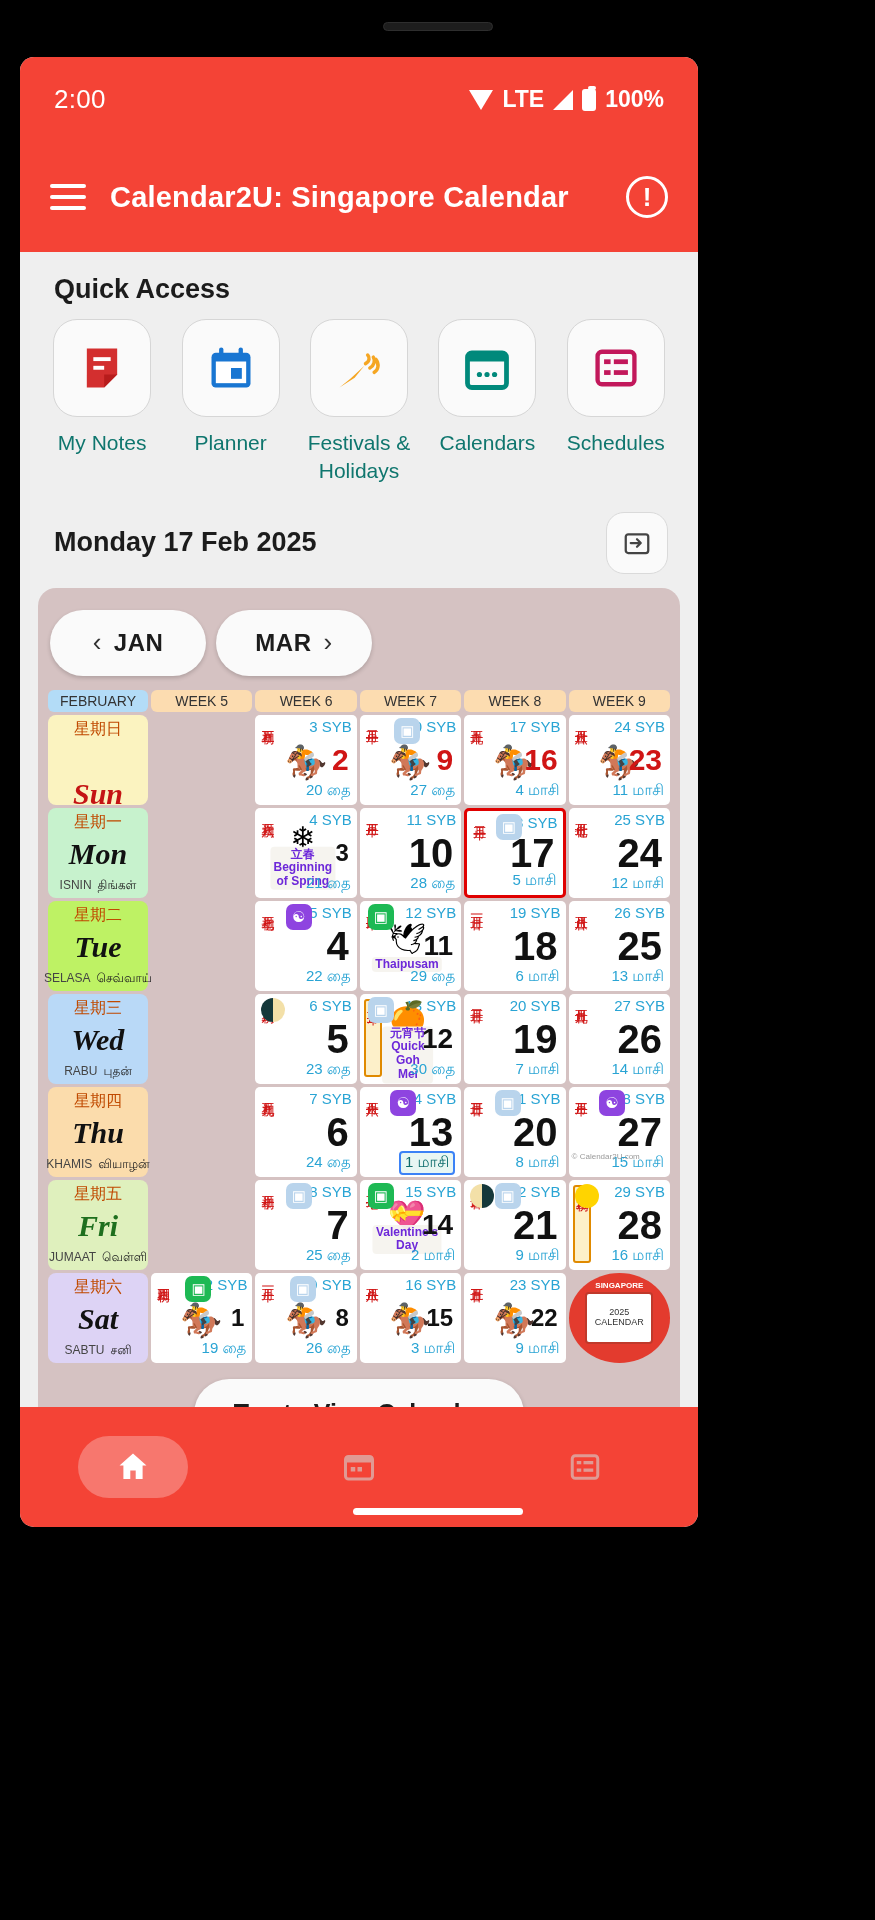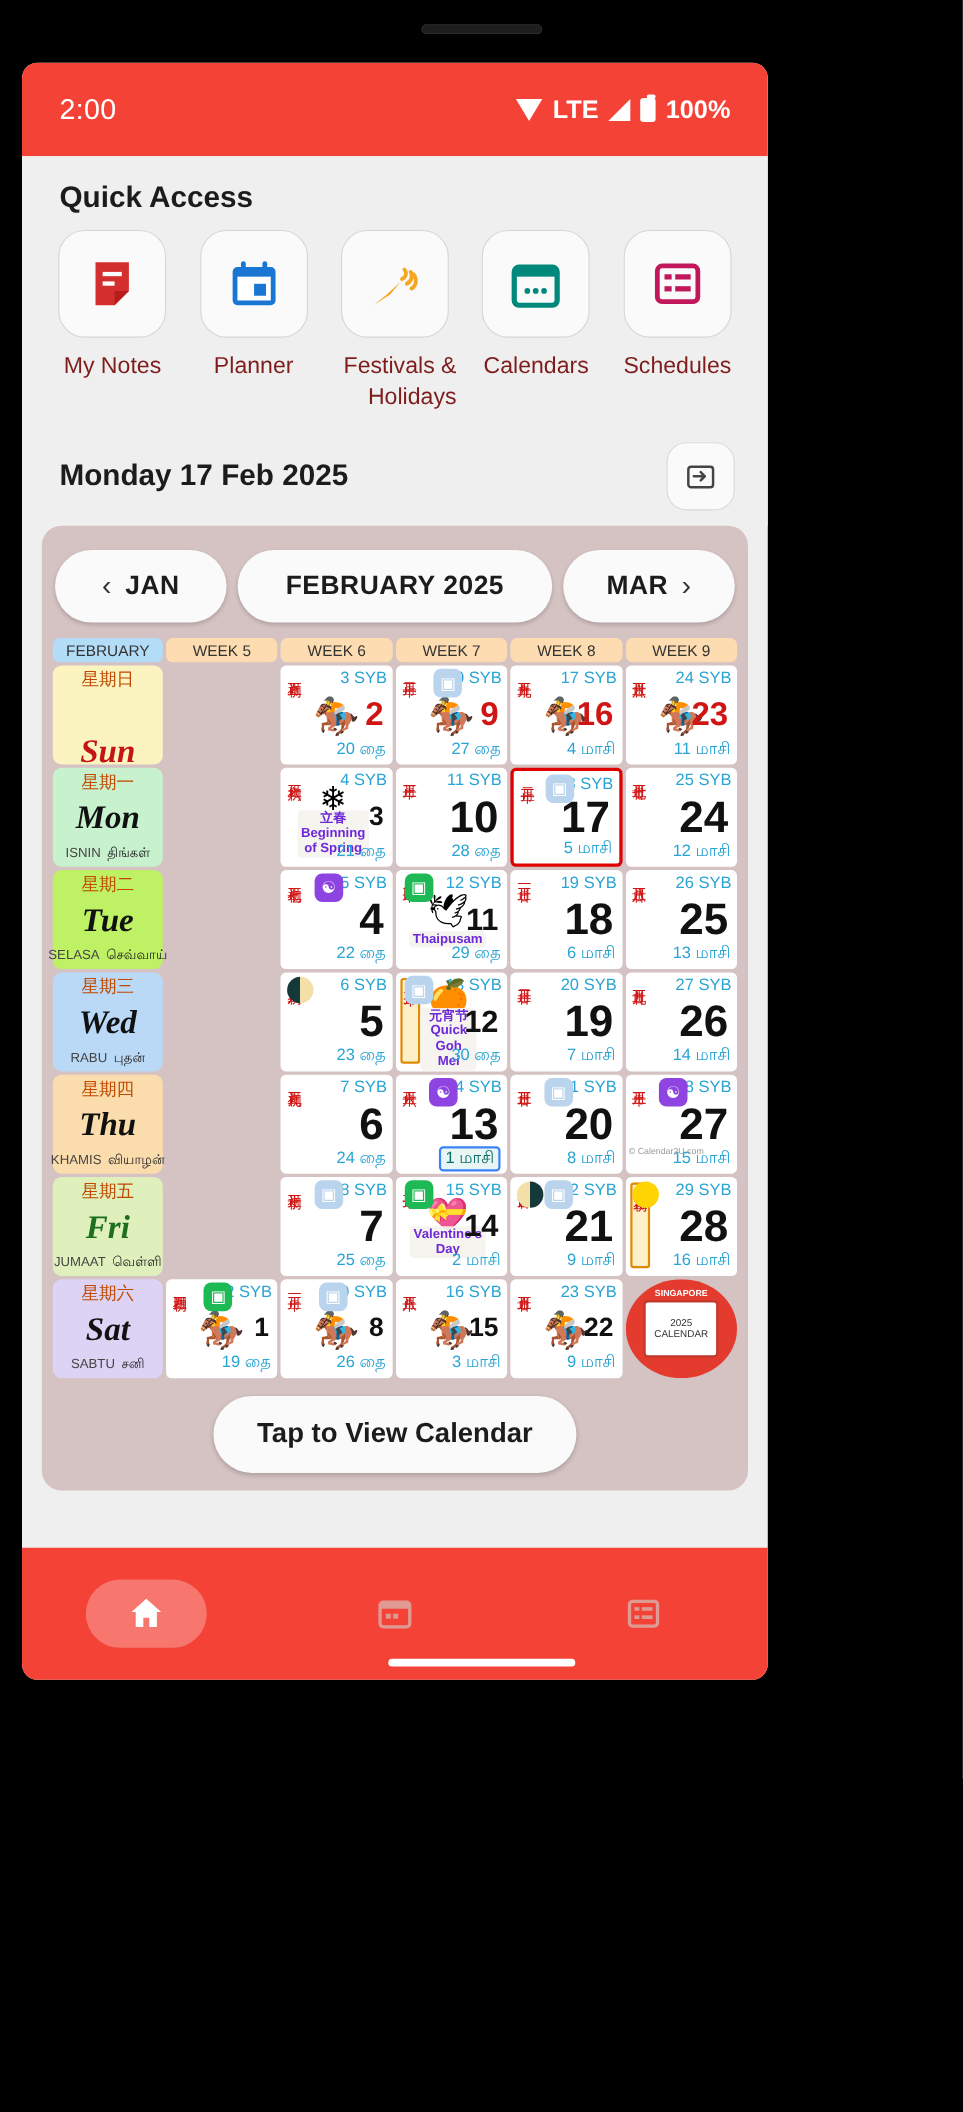--- a/index.html
+++ b/index.html
@@ -49,21 +49,21 @@
 
   
   .qa-wrap{ background:#efefef; padding:22px 0 0 0;}
   .qa-title{ font-size:27px; font-weight:700; color:#1c1c1c; padding:0 34px 14px;}
   .qa-row{ display:flex; padding:0 18px; gap:0; }
   .qa-item{ flex:1; display:flex; flex-direction:column; align-items:center; }
   .qa-tile{
     width:98px;height:98px;border-radius:24px;background:#fafafa;border:1px solid #d6d6d6;
     display:flex;align-items:center;justify-content:center;
   }
-  .qa-label{ font-size:21px; color:#7f1d1d; margin-top:12px; text-align:right; line-height:1.35; max-width:112px;}
+  .qa-label{ font-size:21px; color:#0f766e; margin-top:12px; text-align:center; line-height:1.35; max-width:112px;}
 
   
   .dateline{ display:flex; align-items:center; padding:26px 30px 14px 34px; background:#efefef;}
   .dateline .txt{ font-size:27px; font-weight:700; color:#1c1c1c;}
   .jump-btn{ margin-left:auto; width:62px;height:62px;border-radius:18px;background:#fafafa;border:1px solid #dadada;
      display:flex;align-items:center;justify-content:center;}
 
   
   .cal-card{
     margin:0 18px; background:#d5c2c2; border-radius:18px; padding:14px 10px 16px;
@@ -144,20 +144,29 @@
       <div class="status-time">2:00</div>
       <div class="status-right">
         <span class="ico-wifi"></span>
         <span>LTE</span>
         <span class="ico-sig"></span>
         <span class="ico-bat"></span>
         <span>100%</span>
       </div>
     </div>
 
+    <div class="appbar">
+      <div class="hamburger">
+        <span></span>
+          <span></span>
+          <span></span>
+      </div>
+      <div class="app-title">Calendar2U: Singapore Calendar</div>
+      <div class="info-btn">!</div>
+    </div>
 
     <div class="qa-wrap">
       <div class="qa-title">Quick Access</div>
       <div class="qa-row">
 
         <div class="qa-item">
           <div class="qa-tile">
             <svg width="52" height="52" viewBox="0 0 24 24" aria-hidden="true">
                 <path fill="#d32f2f" d="M5 3h14v12l-6 6H5z"></path>
                 <path fill="#b71c1c" d="M13 21v-6h6z"></path>
@@ -230,21 +239,20 @@
       </div>
     </div>
 
     <div class="cal-card">
 
       <div class="month-nav">
         <div class="pill side">
           <span class="chev">‹</span>
           <span>JAN</span>
         </div>
-        <div class="pill center">FEBRUARY 2025</div>
         <div class="pill side">
           <span>MAR</span>
           <span class="chev">›</span>
         </div>
       </div>
 
       <div class="grid" id="cal-grid">
           <div class="hdr feb">FEBRUARY</div>
           <div class="hdr">WEEK 5</div>
           <div class="hdr">WEEK 6</div>

